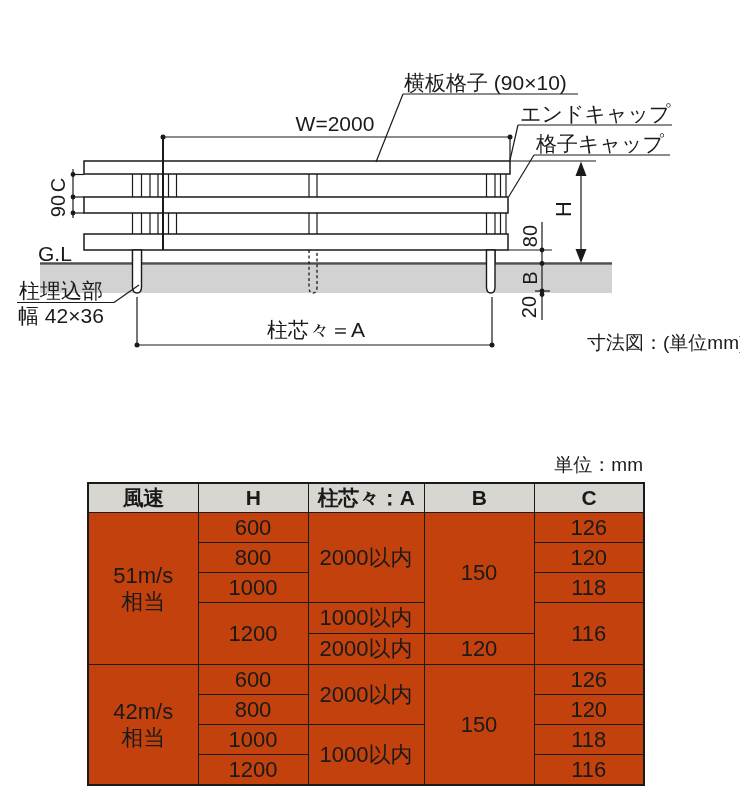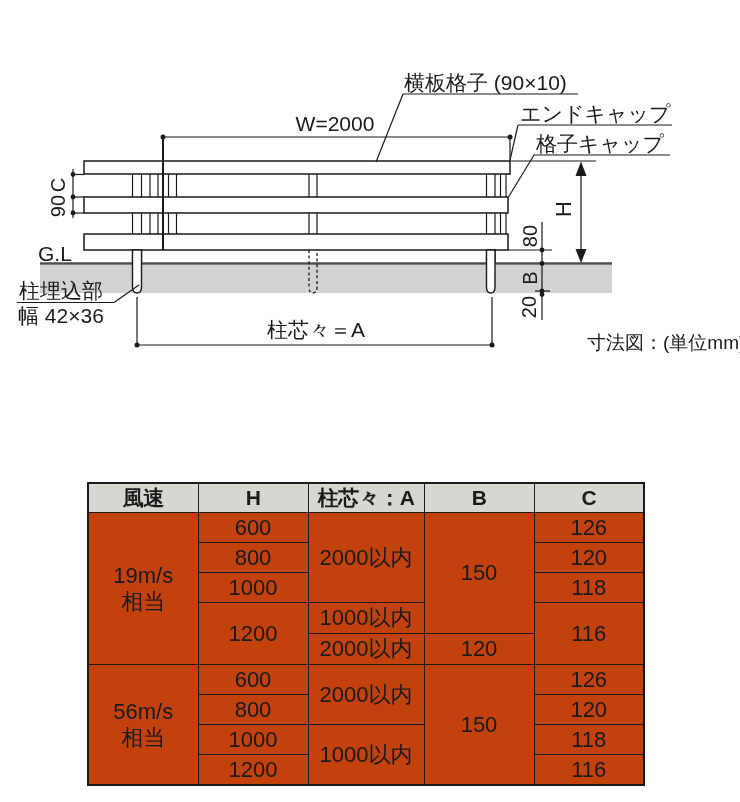--- a/index.html
+++ b/index.html
@@ -145,40 +145,41 @@
     <g>
       <text class="t21" x="536" y="151">格子キャップ</text>
       <line class="ln thin" x1="534" y1="155" x2="670" y2="155"></line>
       <line class="ln thin" x1="534" y1="155" x2="508.5" y2="197"></line>
     </g>
 
     <text class="t19" x="587" y="349">寸法図：(単位mm)</text>
   </svg>
 
   
+  <div id="unit-note">単位：mm</div>
 
   <table class="spec">
     <colgroup>
       <col style="width:110px">
         <col style="width:110px">
         <col style="width:116px">
       <col style="width:110px">
         <col style="width:110px">
     </colgroup>
     <tbody>
       <tr class="hd">
         <td>風速</td>
         <td>H</td>
         <td>柱芯々：A</td>
         <td>B</td>
         <td>C</td>
       </tr>
       <tr>
         <td class="wind" rowspan="5">
-          <span>19m/s</span><br>
+          <span>51m/s</span><br>
           <span>相当</span>
         </td>
         <td>600</td>
         <td rowspan="3">2000以内</td>
         <td rowspan="4">150</td>
         <td>126</td>
       </tr>
       <tr>
         <td>800</td>
         <td>120</td>
@@ -191,21 +192,21 @@
         <td rowspan="2">1200</td>
         <td>1000以内</td>
         <td rowspan="2">116</td>
       </tr>
       <tr>
         <td>2000以内</td>
         <td>120</td>
       </tr>
       <tr>
         <td class="wind" rowspan="4">
-          <span>56m/s</span><br>
+          <span>42m/s</span><br>
           <span>相当</span>
         </td>
         <td>600</td>
         <td rowspan="2">2000以内</td>
         <td rowspan="4">150</td>
         <td>126</td>
       </tr>
       <tr>
         <td>800</td>
         <td>120</td>

